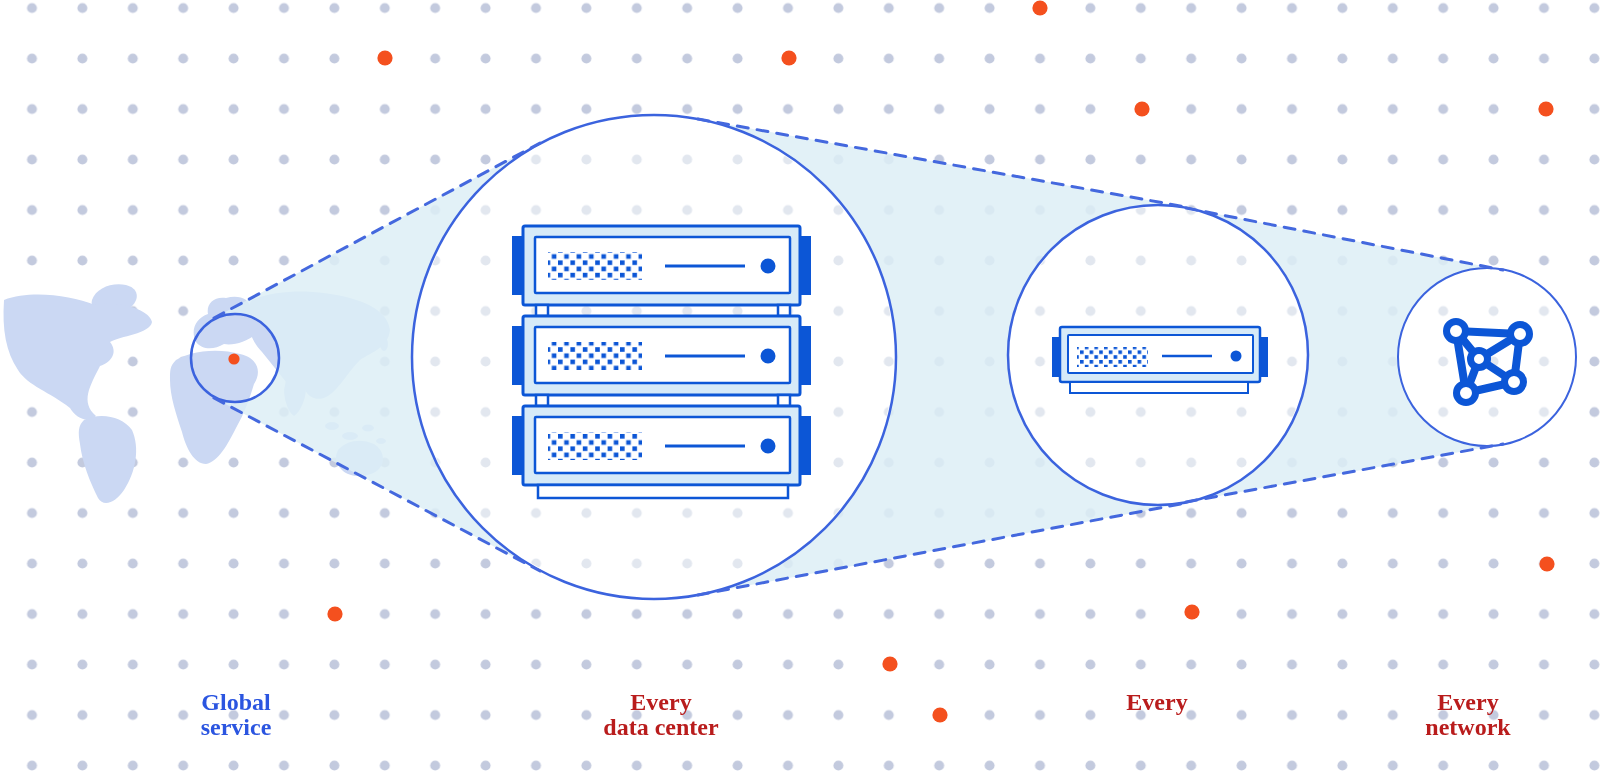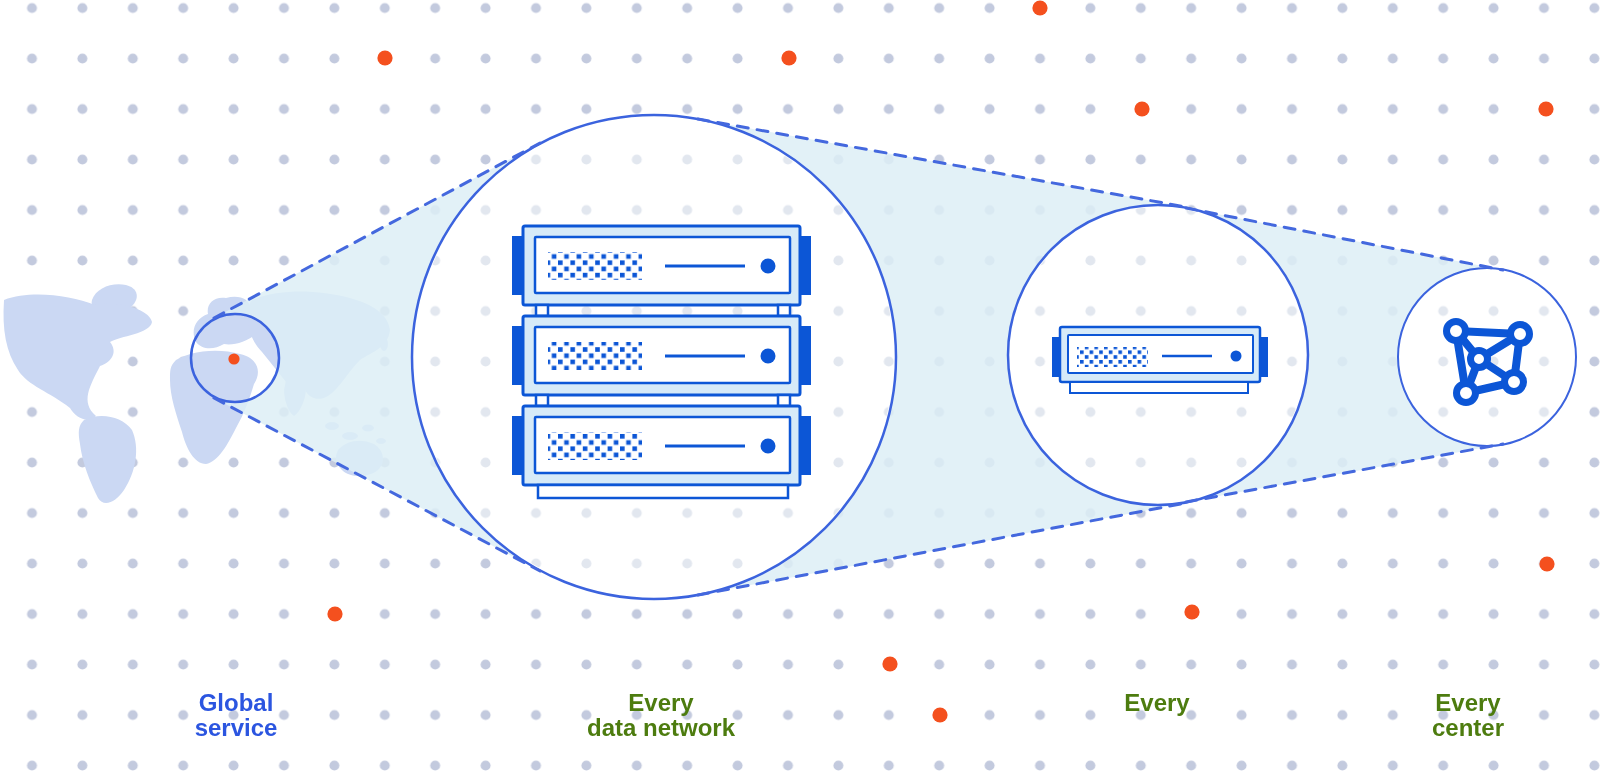--- a/index.html
+++ b/index.html
@@ -1,32 +1,32 @@
 <!DOCTYPE html>
 <html><head>
 <meta charset="utf-8">
 <style>
   html,body{margin:0;padding:0;background:#ffffff;}
   #stage{
     position:relative;
     width:1620px;height:782px;
     overflow:hidden;
     background:#ffffff;
-    font-family:Liberation Sans, sans-serif;
+    font-family:Liberation Serif, serif;
   }
   #stage svg.canvas{position:absolute;left:0;top:0;}
   .stage-label{
     position:absolute;
     top:690px;
     width:260px;
     text-align:center;
     font-size:24px;
     font-weight:700;
     line-height:25px;
-    color:#4d7c0f;
+    color:#b91c1c;
     letter-spacing:0px;
     white-space:nowrap;
   }
   .stage-label span{display:block;}
   .stage-label.blue{color:#2b55e0;}
 </style>
 </head>
 <body>
 
 <div id="stage">
@@ -197,23 +197,23 @@
       <circle cx="940" cy="715" r="7.6"></circle>
     </g>
   </svg>
 
   <div class="stage-label blue" style="left:106px;">
     <span>Global</span>
     <span>service</span>
   </div>
   <div class="stage-label" style="left:531px;">
     <span>Every</span>
-    <span>data network</span>
+    <span>data center</span>
   </div>
   <div class="stage-label" style="left:1027px;">
     <span>Every</span>
   </div>
   <div class="stage-label" style="left:1338px;">
     <span>Every</span>
-    <span>center</span>
+    <span>network</span>
   </div>
 
 </div>
 
 </body></html>

